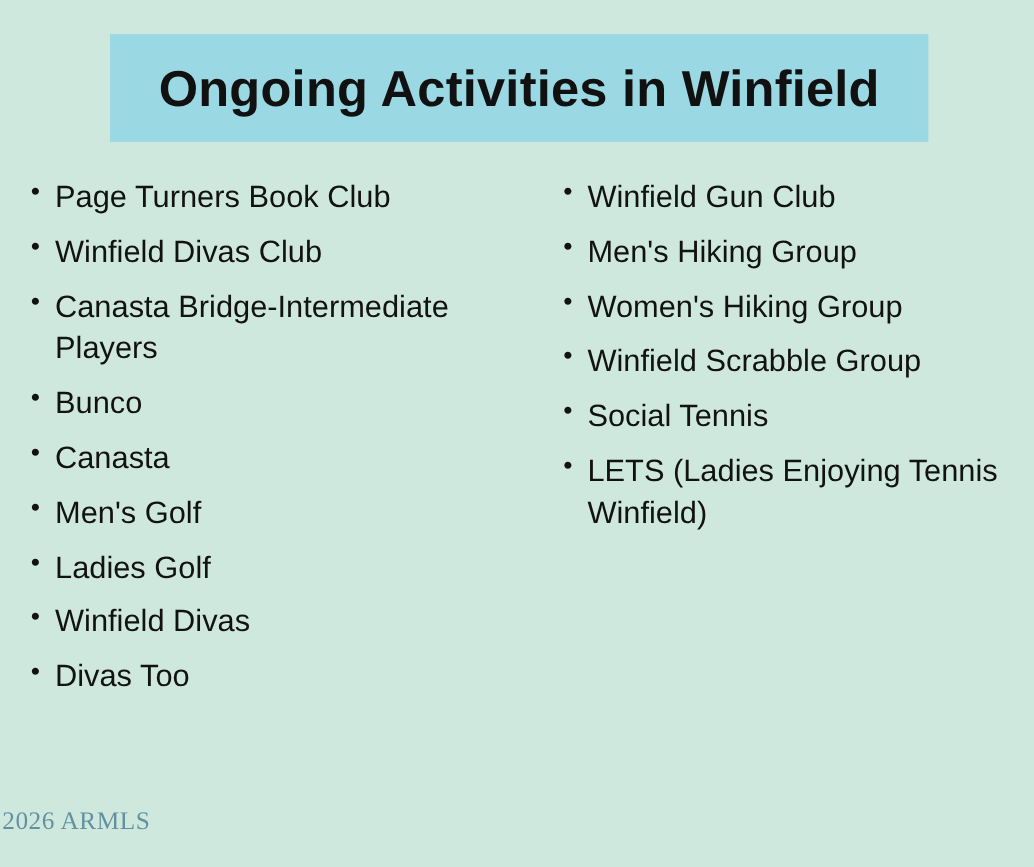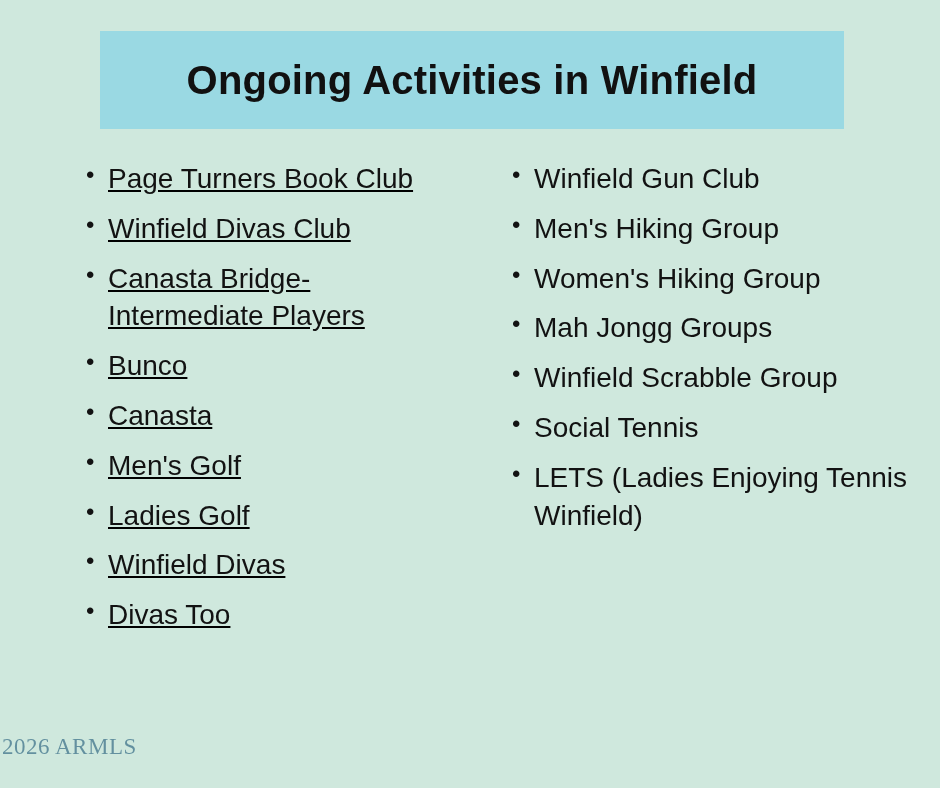--- a/index.html
+++ b/index.html
@@ -25,43 +25,41 @@
     left: 100px;
     top: 31px;
     width: 744px;
     height: 98px;
     background: #9ad9e3;
     display: flex;
     align-items: center;
     justify-content: center;
   }
   .title-text {
-    font-size: 40px;
+    font-size: 46px;
     font-weight: bold;
     color: #111111;
     letter-spacing: 0.2px;
     text-align: center;
     line-height: 1.1;
   }
   .columns {
     position: absolute;
     left: 0;
     top: 160px;
     width: 940px;
     display: flex;
     align-items: flex-start;
   }
   .col {
     box-sizing: border-box;
   }
   .col-left {
     width: 470px;
-    padding-left: 58px;
     padding-right: 10px;
-    text-decoration: underline;
   }
   .col-right {
     width: 470px;
     padding-left: 14px;
     padding-right: 10px;
   }
   ul.activity-list {
     margin: 0;
     padding: 0 0 0 28px;
     list-style: none;
@@ -119,21 +117,20 @@
         <li>Winfield Divas</li>
         <li>Divas Too</li>
       </ul>
     </div>
 
     <div class="col col-right">
       <ul class="activity-list">
         <li>Winfield Gun Club</li>
         <li>Men's Hiking Group</li>
         <li>Women's Hiking Group</li>
-        <li>Mah Jongg Groups</li>
         <li>Winfield Scrabble Group</li>
         <li>Social Tennis</li>
         <li>LETS (Ladies Enjoying Tennis Winfield)</li>
       </ul>
     </div>
 
   </div>
 
   <div class="watermark">2026 ARMLS</div>
 

